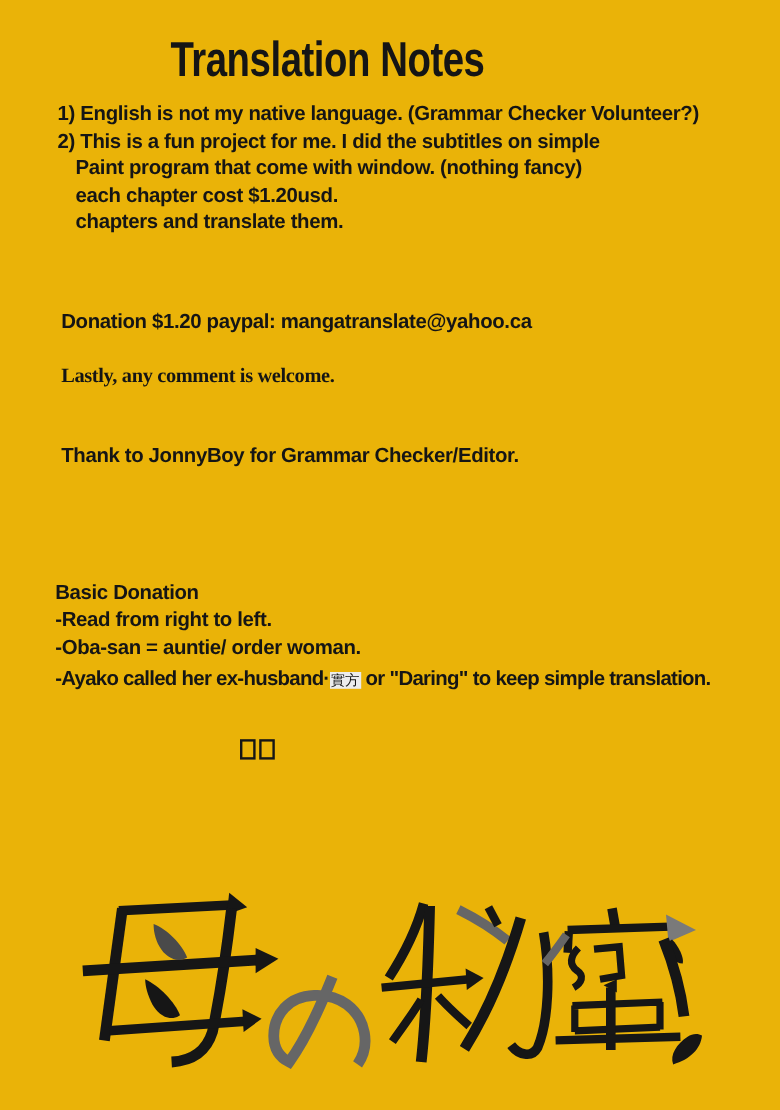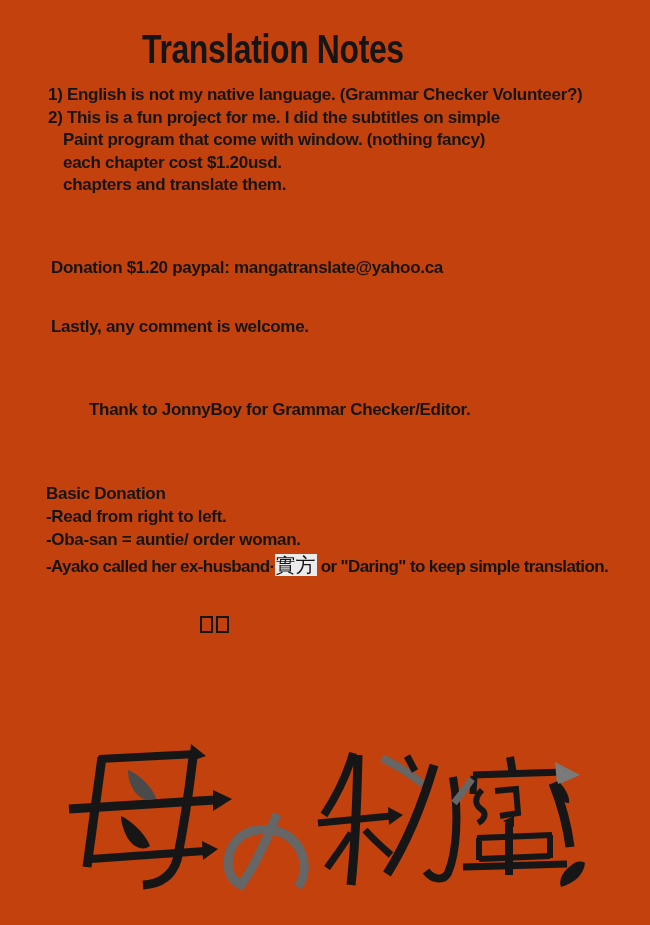--- a/index.html
+++ b/index.html
@@ -1,33 +1,33 @@
 <!DOCTYPE html>
 <html><head>
 <meta charset="utf-8">
 <style>
   html,body{margin:0;padding:0;background:#888;}
   .page{
-    position:relative;width:650px;height:925px;background:#c2410c;
+    position:relative;width:650px;height:925px;background:#eab308;
     font-family:"Liberation Sans",sans-serif;color:#151515;overflow:hidden;
     font-weight:bold;
   }
   .doc-title{
     position:absolute;left:142px;top:26px;font-size:41px;letter-spacing:-0.5px;
     white-space:nowrap;transform:scaleX(.78);transform-origin:left top;
   }
   .block{position:absolute;font-size:17px;line-height:22.6px;letter-spacing:-0.3px;white-space:nowrap;}
   .notes-block{left:48px;top:84px;}
   .indent{padding-left:15px;}
   .donation-block{left:51px;top:257px;}
-  .closing-block{left:51px;top:316px;}
-  .thanks-block{left:51px;top:399px;margin-left:38px;}
+  .closing-block{left:51px;top:302px;font-family:Liberation Serif, serif;}
+  .thanks-block{left:51px;top:369px;}
   .basics-block{left:46px;top:482px;line-height:23.2px;}
   .ayako-line{margin-top:2px;letter-spacing:-0.6px;}
-  .jp-inline{background:#ececec;padding:0 1px;font-weight:normal;font-size:20px;letter-spacing:0;}
+  .jp-inline{background:#ececec;padding:0 1px;font-weight:normal;font-size:12px;letter-spacing:0;}
   .tofu-row{position:absolute;left:200px;top:616px;}
   .tofu-box{display:inline-block;width:9px;height:13px;border:2.5px solid #161616;margin-right:3px;vertical-align:top;}
   .artwork{position:absolute;left:55px;top:727px;}
   .s{fill:none;stroke:#161616;stroke-linecap:butt;}
   .g{fill:none;stroke:#666666;}
 </style>
 </head>
 <body>
 
 <div class="page">

